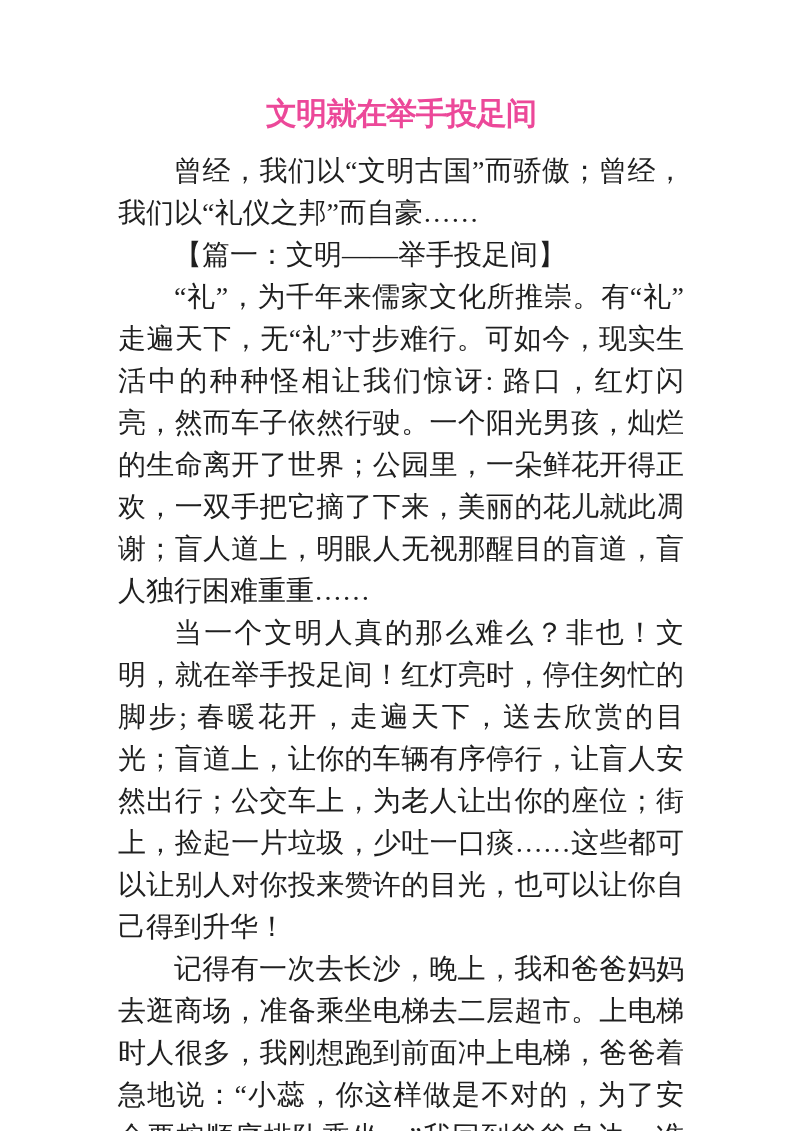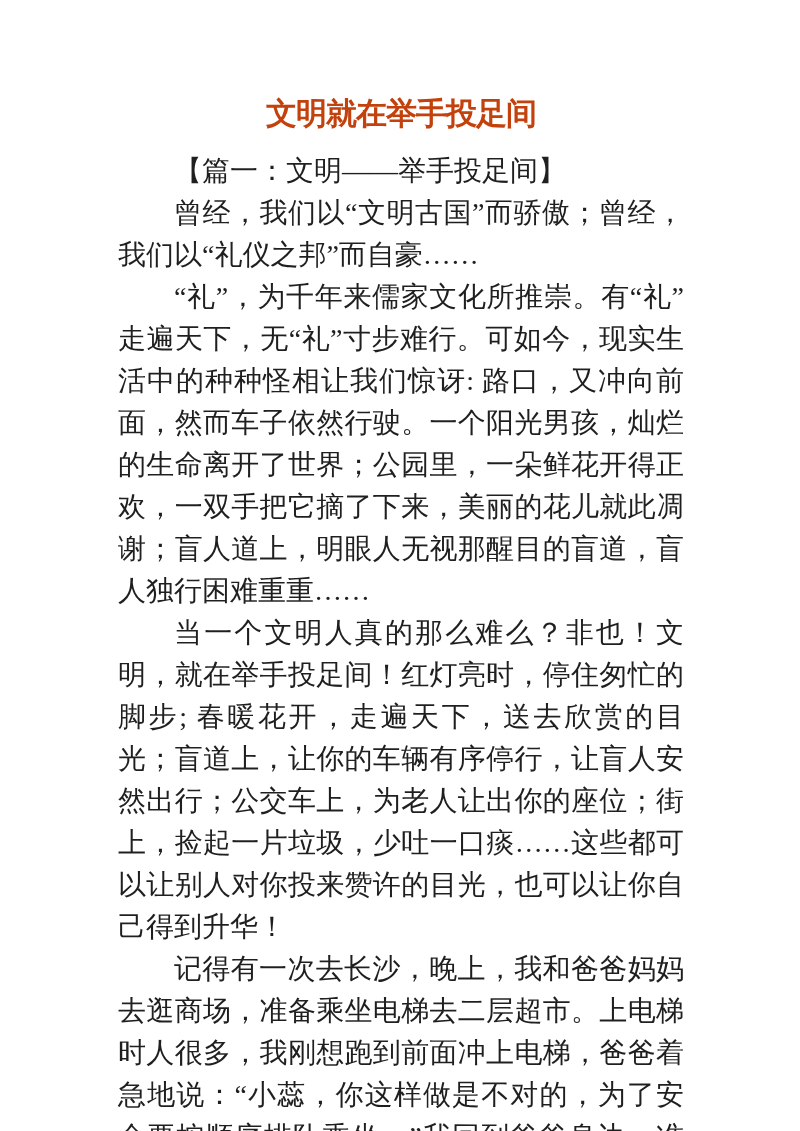--- a/index.html
+++ b/index.html
@@ -18,21 +18,21 @@
     padding: 92px 116px 0 118px;
   }
   .doc-title {
     margin: 0 0 14px 0;
     text-align: center;
     font-family: "Liberation Sans", "DejaVu Sans", sans-serif;
     font-weight: 700;
     font-size: 31px;
     line-height: 44px;
     letter-spacing: -1px;
-    color: #c2410c;
+    color: #ec4899;
   }
   .doc-body {
     font-family: "Liberation Serif", "DejaVu Serif", serif;
     font-size: 28px;
     line-height: 42px;
     color: #1f1f1f;
   }
   .doc-body p {
     margin: 0;
     padding: 0;
@@ -42,23 +42,23 @@
     word-break: break-all;
   }
 </style>
 </head>
 <body>
 
 <div class="page">
   <h1 class="doc-title">文明就在举手投足间</h1>
 
   <div class="doc-body">
+    <p>曾经，我们以“文明古国”而骄傲；曾经，我们以“礼仪之邦”而自豪……</p>
+
     <p>【篇一：文明——举手投足间】</p>
 
-    <p>曾经，我们以“文明古国”而骄傲；曾经，我们以“礼仪之邦”而自豪……</p>
-
-    <p>“礼”，为千年来儒家文化所推崇。有“礼”走遍天下，无“礼”寸步难行。可如今，现实生活中的种种怪相让我们惊讶: 路口，又冲向前面，然而车子依然行驶。一个阳光男孩，灿烂的生命离开了世界；公园里，一朵鲜花开得正欢，一双手把它摘了下来，美丽的花儿就此凋谢；盲人道上，明眼人无视那醒目的盲道，盲人独行困难重重……</p>
+    <p>“礼”，为千年来儒家文化所推崇。有“礼”走遍天下，无“礼”寸步难行。可如今，现实生活中的种种怪相让我们惊讶: 路口，红灯闪亮，然而车子依然行驶。一个阳光男孩，灿烂的生命离开了世界；公园里，一朵鲜花开得正欢，一双手把它摘了下来，美丽的花儿就此凋谢；盲人道上，明眼人无视那醒目的盲道，盲人独行困难重重……</p>
 
     <p>当一个文明人真的那么难么？非也！文明，就在举手投足间！红灯亮时，停住匆忙的脚步; 春暖花开，走遍天下，送去欣赏的目光；盲道上，让你的车辆有序停行，让盲人安然出行；公交车上，为老人让出你的座位；街上，捡起一片垃圾，少吐一口痰……这些都可以让别人对你投来赞许的目光，也可以让你自己得到升华！</p>
 
     <p>记得有一次去长沙，晚上，我和爸爸妈妈去逛商场，准备乘坐电梯去二层超市。上电梯时人很多，我刚想跑到前面冲上电梯，爸爸着急地说：“小蕊，你这样做是不对的，为了安全要按顺序排队乘坐。”我回到爸爸身边，准备和爸爸按顺序上去。可是这时，一个男人匆匆忙忙地冲上来，撞开我和爸爸，又冲向前面，撞到了很多人。我们的心情顿时降</p>
   </div>
 </div>
 
 </body></html>

